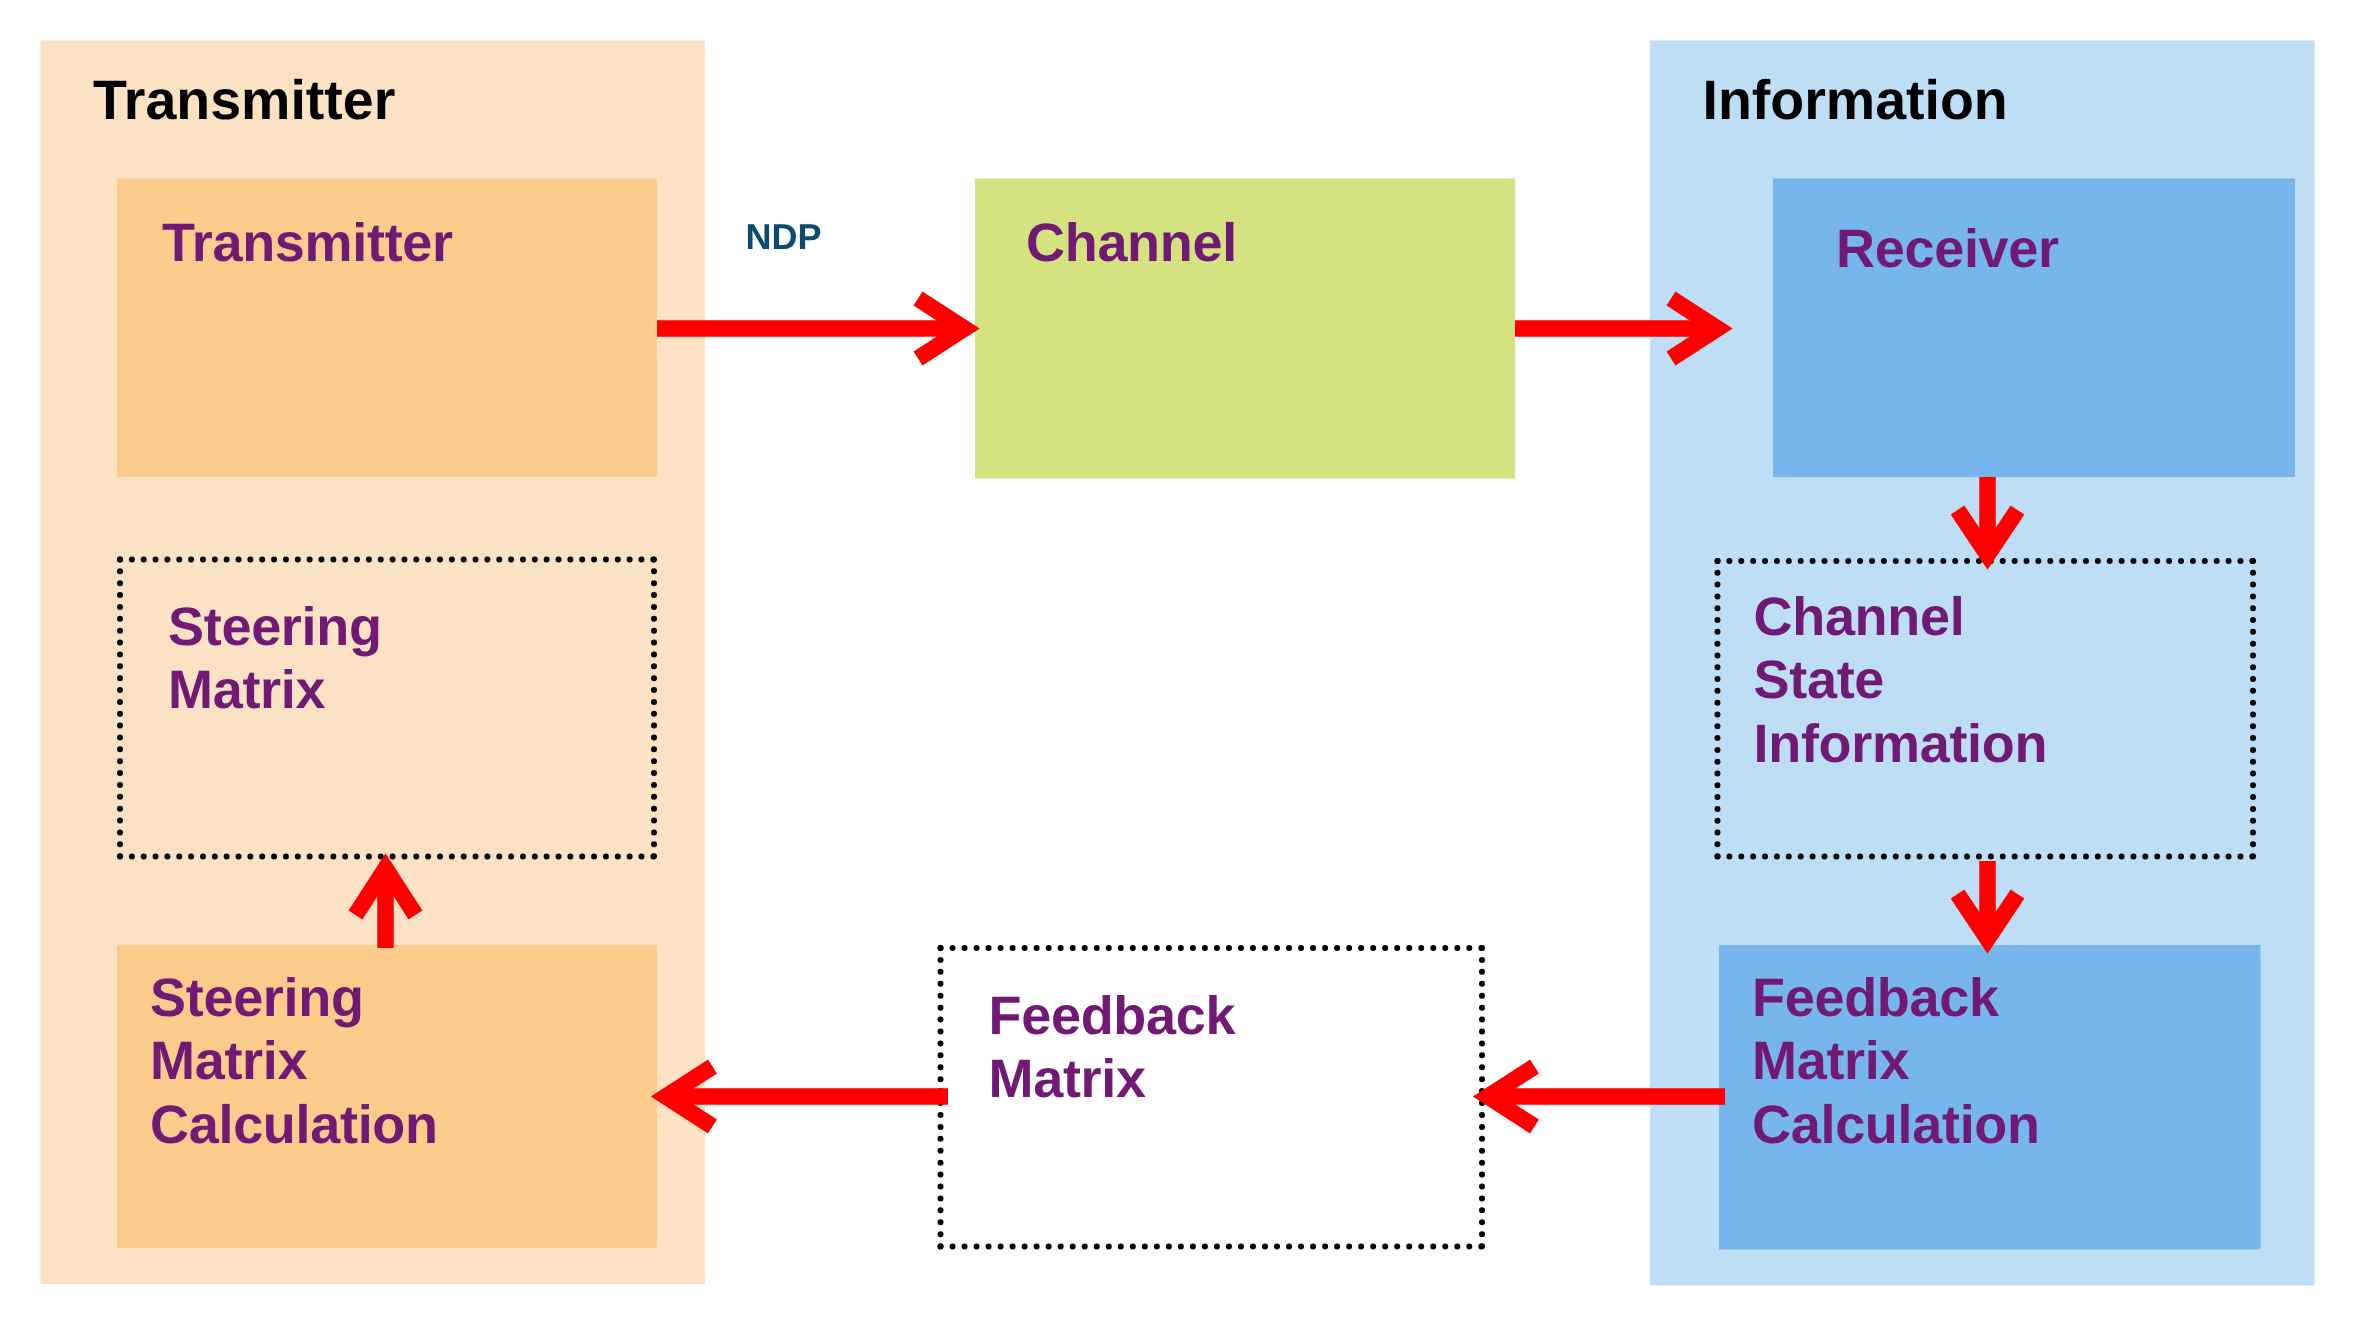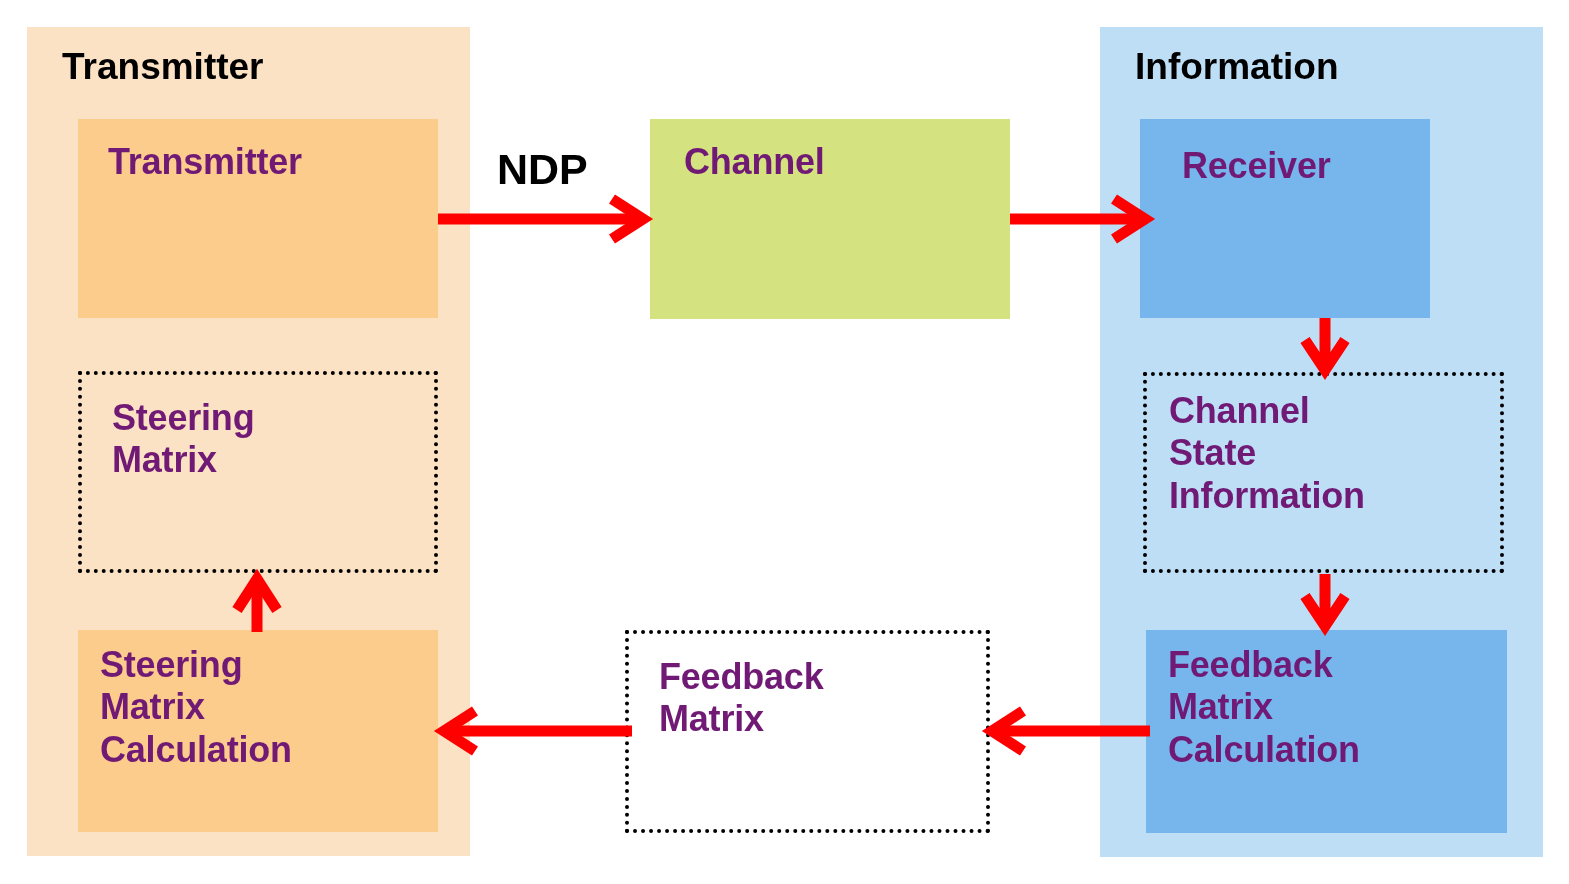--- a/index.html
+++ b/index.html
@@ -50,22 +50,22 @@
   .arrow {
     position: absolute;
   }
   .arrow svg {
     display: block;
     overflow: visible;
   }
   .edge-label {
     position: absolute;
     font-weight: bold;
-    color: #000000;
-    font-size: 43px;
+    color: #0c4a6e;
+    font-size: 24px;
     white-space: nowrap;
   }
 </style>
 </head>
 <body>
 
 <div id="canvas">
 
   <div class="panel" style="left:27px; top:27px; width:443px; height:829px; background:#FBE2C4;"></div>
 
@@ -92,21 +92,21 @@
 
   <div class="node dotted" style="left:625px; top:630px; width:365px; height:203px; background:#FFFFFF;">
     <div class="node-label" style="left:30px; top:22px;">Feedback
 Matrix</div>
   </div>
 
   <div class="panel" style="left:1100px; top:27px; width:443px; height:830px; background:#BEDEF6;"></div>
 
   <div class="panel-title" style="left:1135px; top:48px;">Information</div>
 
-  <div class="node" style="left:1140px; top:119px; width:290px; height:199px; background:#77B6EC;">
+  <div class="node" style="left:1182px; top:119px; width:348px; height:199px; background:#77B6EC;">
     <div class="node-label" style="left:42px; top:26px;">Receiver</div>
   </div>
 
   <div class="node dotted" style="left:1143px; top:372px; width:361px; height:201px;">
     <div class="node-label" style="left:22px; top:14px;">Channel
 State
 Information</div>
   </div>
 
   <div class="node" style="left:1146px; top:630px; width:361px; height:203px; background:#77B6EC;">

